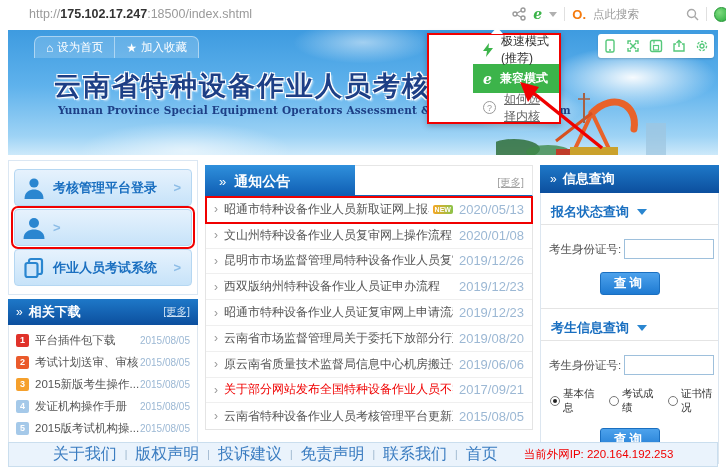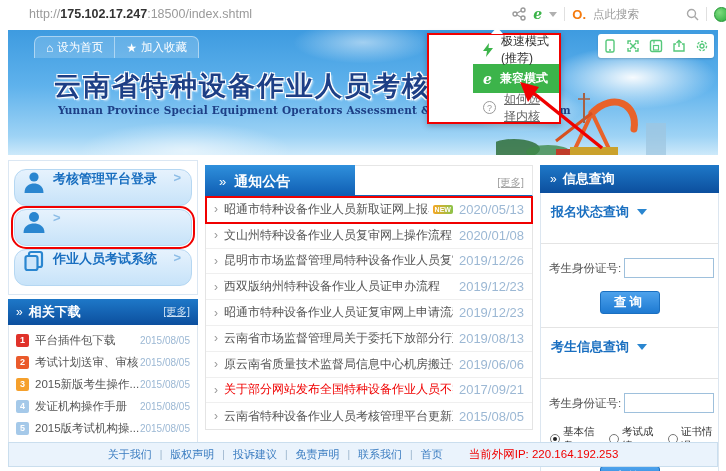--- a/index.html
+++ b/index.html
@@ -47,21 +47,21 @@
   .mode-bolt svg { display:block; }
   .mode-e { font-family:"DejaVu Serif",serif; font-style:italic; font-weight:bold; font-size:14px; color:#fff; }
   .mode-q { width:13px; height:13px; border:1px solid #999; border-radius:50%; color:#999; font-size:9px; line-height:12px; text-align:center; flex:0 0 auto; }
   .mode-row.help { color:#666; }
   .mode-row.help .mode-label { text-decoration:underline; }
   .red-arrow { position:absolute; left:505px; top:76px; z-index:31; pointer-events:none; }
 
   
   .col-left { position:absolute; left:8px; top:160px; width:190px; }
   .login-box { background:#fff; border:1px solid #dbe7f3; padding:5px; }
-  .login-item { position:relative; height:37px; margin:3px 0; border-radius:12px; background:linear-gradient(180deg,#e6f2fd,#c7e3f9); border:1px solid #b5d7f2; display:flex; cursor:pointer; }
+  .login-item { position:relative; height:37px; margin:3px 0; border-radius:4px; background:linear-gradient(180deg,#e6f2fd,#c7e3f9); border:1px solid #b5d7f2; display:flex; align-items:center; cursor:pointer; }
   .login-item.hl { outline:2px solid #f00000; outline-offset:1px; }
   .login-ic { width:38px; display:flex; justify-content:center; }
   .login-label { flex:1; color:#1a6fc0; font-weight:bold; font-size:13px; }
   .login-chev { color:#8cbce6; font-size:13px; padding-right:10px; font-weight:bold; }
 
   .dl-header { margin-top:4px; height:26px; background:linear-gradient(180deg,#1e78c8,#0c4f9e); color:#fff; display:flex; align-items:center; padding:0 8px; }
   .dl-header .marker { font-size:12px; margin-right:6px; }
   .dl-header .hd-title { font-size:13px; font-weight:bold; flex:1; }
   .more-link { font-size:10.5px; color:#cfe2f4; cursor:pointer;text-decoration:underline; }
   .dl-box { background:#fff; border:1px solid #dde6ef; border-top:none; padding:4px 0 3px; }
@@ -84,36 +84,36 @@
   .n-date { margin-left:auto; font-size:13px; color:#9cb8d4; padding-left:6px; flex:0 0 auto;text-align:center; }
   .notice-row.hl { outline:2px solid #f00000; outline-offset:-1px; }
   .notice-row.red .n-title { color:#f00000; }
   .new-badge { margin-left:4px; font-size:7px; font-weight:bold; color:#fff; background:linear-gradient(90deg,#f5a623,#8bc34a); border-radius:2px; padding:1px 2px; flex:0 0 auto; }
 
   .col-right { position:absolute; left:540px; top:165px; width:179px; }
   .info-header { height:28px; background:linear-gradient(180deg,#1e78c8,#0c4f9e); color:#fff; display:flex; align-items:center; padding:0 10px; }
   .info-header .marker { font-size:12px; margin-right:6px; }
   .info-header .hd-title { font-size:13px; font-weight:bold; }
   .info-box { background:#fff; border:1px solid #dce6f0; border-top:none; padding-bottom:10px; }
-  .q-sub { display:flex; align-items:center; gap:8px; padding:10px 10px 22px; border-bottom:1px solid #e4e4e4; cursor:pointer; }
+  .q-sub { display:flex; align-items:center; gap:8px; padding:10px 10px 3px; border-bottom:1px solid #e4e4e4; cursor:pointer; }
   .q-sub-title { color:#1a6fc0; font-weight:bold; font-size:13px; }
   .q-chev-down { width:0; height:0; border-left:5px solid transparent; border-right:5px solid transparent; border-top:6px solid #2a86d0; }
   .q-field { display:flex; align-items:center; padding:14px 6px 0 8px; }
   .q-label { font-size:11.5px; color:#555; flex:0 0 auto; }
   .q-input { width:90px; height:20px; margin-left:3px; border:1px solid #9ec0dc; font-size:11px; padding:0 3px; }
   .q-radios { display:flex; align-items:center; gap:9px; padding:12px 0 0 9px; }
   .q-radio { display:flex; align-items:center; gap:3px; font-size:10.5px; color:#333; cursor:pointer; }
   .radio-dot { width:10px; height:10px; border:1px solid #777; border-radius:50%; background:#fff; position:relative; flex:0 0 auto; }
   .radio-dot.checked::after { content:""; position:absolute; left:2px; top:2px; width:4px; height:4px; border-radius:50%; background:#222; }
   .q-btn { display:block; margin:13px auto 2px; width:60px; height:23px; border:1px solid #1a6fc0; border-radius:3px; background:linear-gradient(180deg,#4da2ec,#1e7ad2); color:#fff; font-weight:bold; font-size:12.5px; cursor:pointer; letter-spacing:3px; }
   .sec-divider { height:1px; background:#e4e4e4; margin-top:13px; }
 
   
   .footer { position:absolute; left:8px; top:442px; width:710px; height:25px; background:#eaf3fc; border:1px solid #cadeee; display:flex; align-items:center; justify-content:center; gap:0; }
-  .f-link { color:#3a7cc0; font-size:11px; cursor:pointer; }
+  .f-link { color:#3a7cc0; font-size:16px; cursor:pointer; }
   .f-sep { color:#9ab4cc; font-size:10px; margin:0 8px; }
   .f-ip { color:#f00000; font-size:11.5px; margin-left:26px; }
 </style>
 </head>
 <body>
 
 <div class="browser-bar">
   <div class="url"><span>http://</span><b>175.102.17.247</b><span>:18500/index.shtml</span></div>
   <div class="bb-right">
     <span class="share-ic">
@@ -325,21 +325,21 @@
       <span class="n-date">2019/12/23</span>
     </div>
     <div class="notice-row">
       <span class="n-bullet">›</span>
       <span class="n-title">昭通市特种设备作业人员证复审网上申请流程及相...</span>
       <span class="n-date">2019/12/23</span>
     </div>
     <div class="notice-row">
       <span class="n-bullet">›</span>
       <span class="n-title">云南省市场监督管理局关于委托下放部分行政许可...</span>
-      <span class="n-date">2019/08/13</span>
+      <span class="n-date">2019/08/20</span>
     </div>
     <div class="notice-row">
       <span class="n-bullet">›</span>
       <span class="n-title">原云南省质量技术监督局信息中心机房搬迁公告</span>
       <span class="n-date">2019/06/06</span>
     </div>
     <div class="notice-row red">
       <span class="n-bullet">›</span>
       <span class="n-title">关于部分网站发布全国特种设备作业人员不实信息...</span>
       <span class="n-date">2017/09/21</span>

